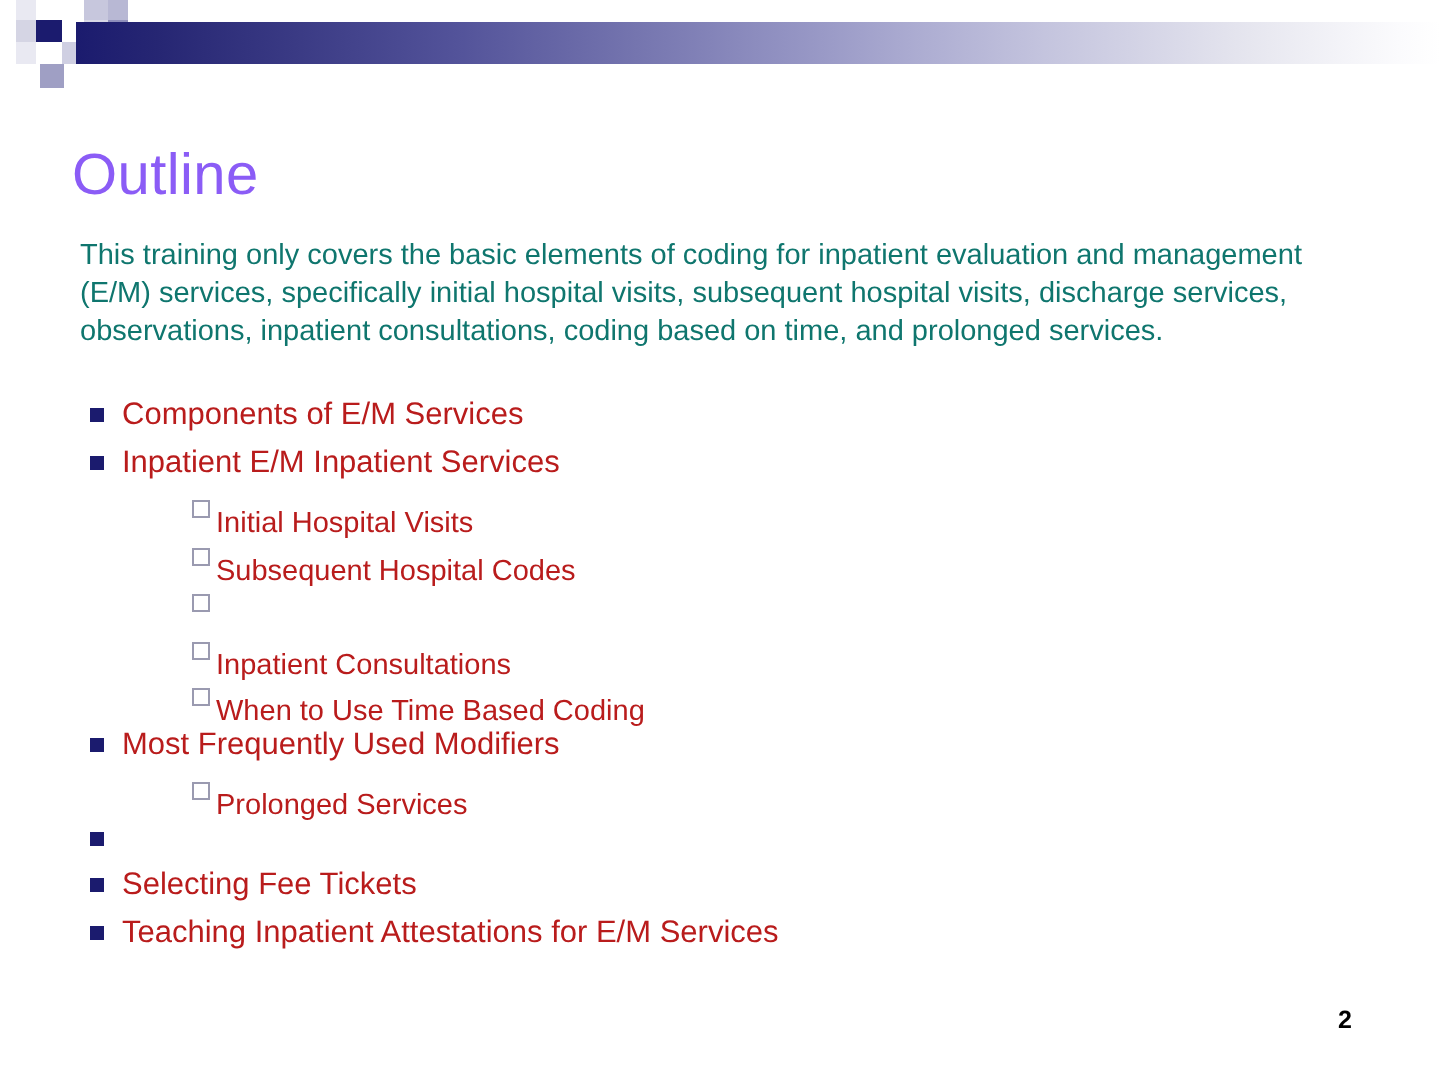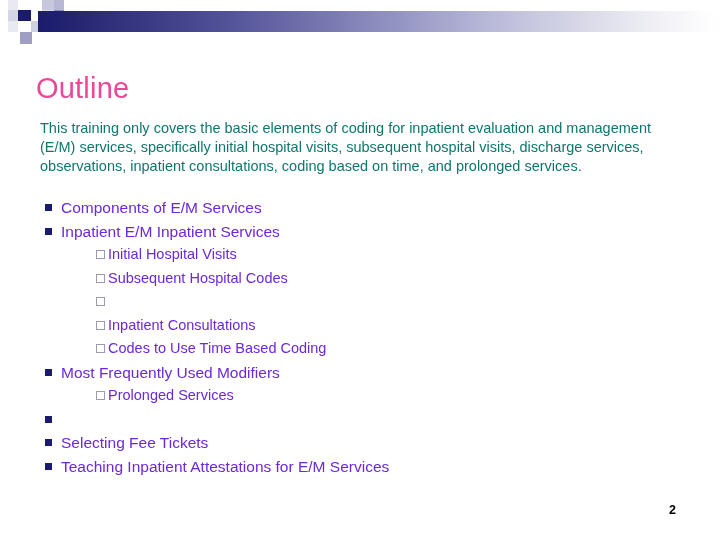--- a/index.html
+++ b/index.html
@@ -69,21 +69,21 @@
 
   
   .title {
     position: absolute;
     left: 36px;
     top: 52px;
     font-size: 29px;
     line-height: 34px;
     font-weight: normal;
     letter-spacing: 0.2px;
-    color: #ec4899;
+    color: #8b5cf6;
     white-space: nowrap;
   }
 
   
   .body-area {
     position: absolute;
     left: 0;
     top: 100px;
     width: 720px;
   }
@@ -137,25 +137,26 @@
     height: 7px;
     border: 1px solid #9a9ab0;
     background: transparent;
     box-sizing: content-box;
   }
 
   .li .txt {
     display: inline-block;
     font-size: 15.5px;
     line-height: 23.5px;
-    color: #6d28d9;
+    color: #b91c1c;
     vertical-align: top;
   }
   .li.lvl2 .txt {
     font-size: 14.5px;
+    margin-top: 8px;
   }
 
   
   .page-num {
     position: absolute;
     right: 44px;
     bottom: 23px;
     font-size: 12.5px;
     font-weight: bold;
     color: #000000;
@@ -191,21 +192,21 @@
 
     <p class="intro">This training only covers the basic elements of coding for inpatient evaluation and management (E/M) services, specifically initial hospital visits, subsequent hospital visits, discharge services, observations, inpatient consultations, coding based on time, and prolonged services.</p>
 
     <div class="bullets" id="bullet-list">
         <div class="li lvl1"><span class="marker"></span><span class="txt">Components of E/M Services</span></div>
         <div class="li lvl1"><span class="marker"></span><span class="txt">Inpatient E/M Inpatient Services</span></div>
         <div class="li lvl2"><span class="marker"></span><span class="txt">Initial Hospital Visits</span></div>
         <div class="li lvl2"><span class="marker"></span><span class="txt">Subsequent Hospital Codes</span></div>
         <div class="li lvl2"><span class="marker"></span></div>
         <div class="li lvl2"><span class="marker"></span><span class="txt">Inpatient Consultations</span></div>
-        <div class="li lvl2"><span class="marker"></span><span class="txt">Codes to Use Time Based Coding</span></div>
+        <div class="li lvl2"><span class="marker"></span><span class="txt">When to Use Time Based Coding</span></div>
         <div class="li lvl1"><span class="marker"></span><span class="txt">Most Frequently Used Modifiers</span></div>
         <div class="li lvl2"><span class="marker"></span><span class="txt">Prolonged Services</span></div>
         <div class="li lvl1"><span class="marker"></span></div>
         <div class="li lvl1"><span class="marker"></span><span class="txt">Selecting Fee Tickets</span></div>
         <div class="li lvl1"><span class="marker"></span><span class="txt">Teaching Inpatient Attestations for E/M Services</span></div>
       </div>
 
   </div>
 
   <div class="page-num">2</div>

